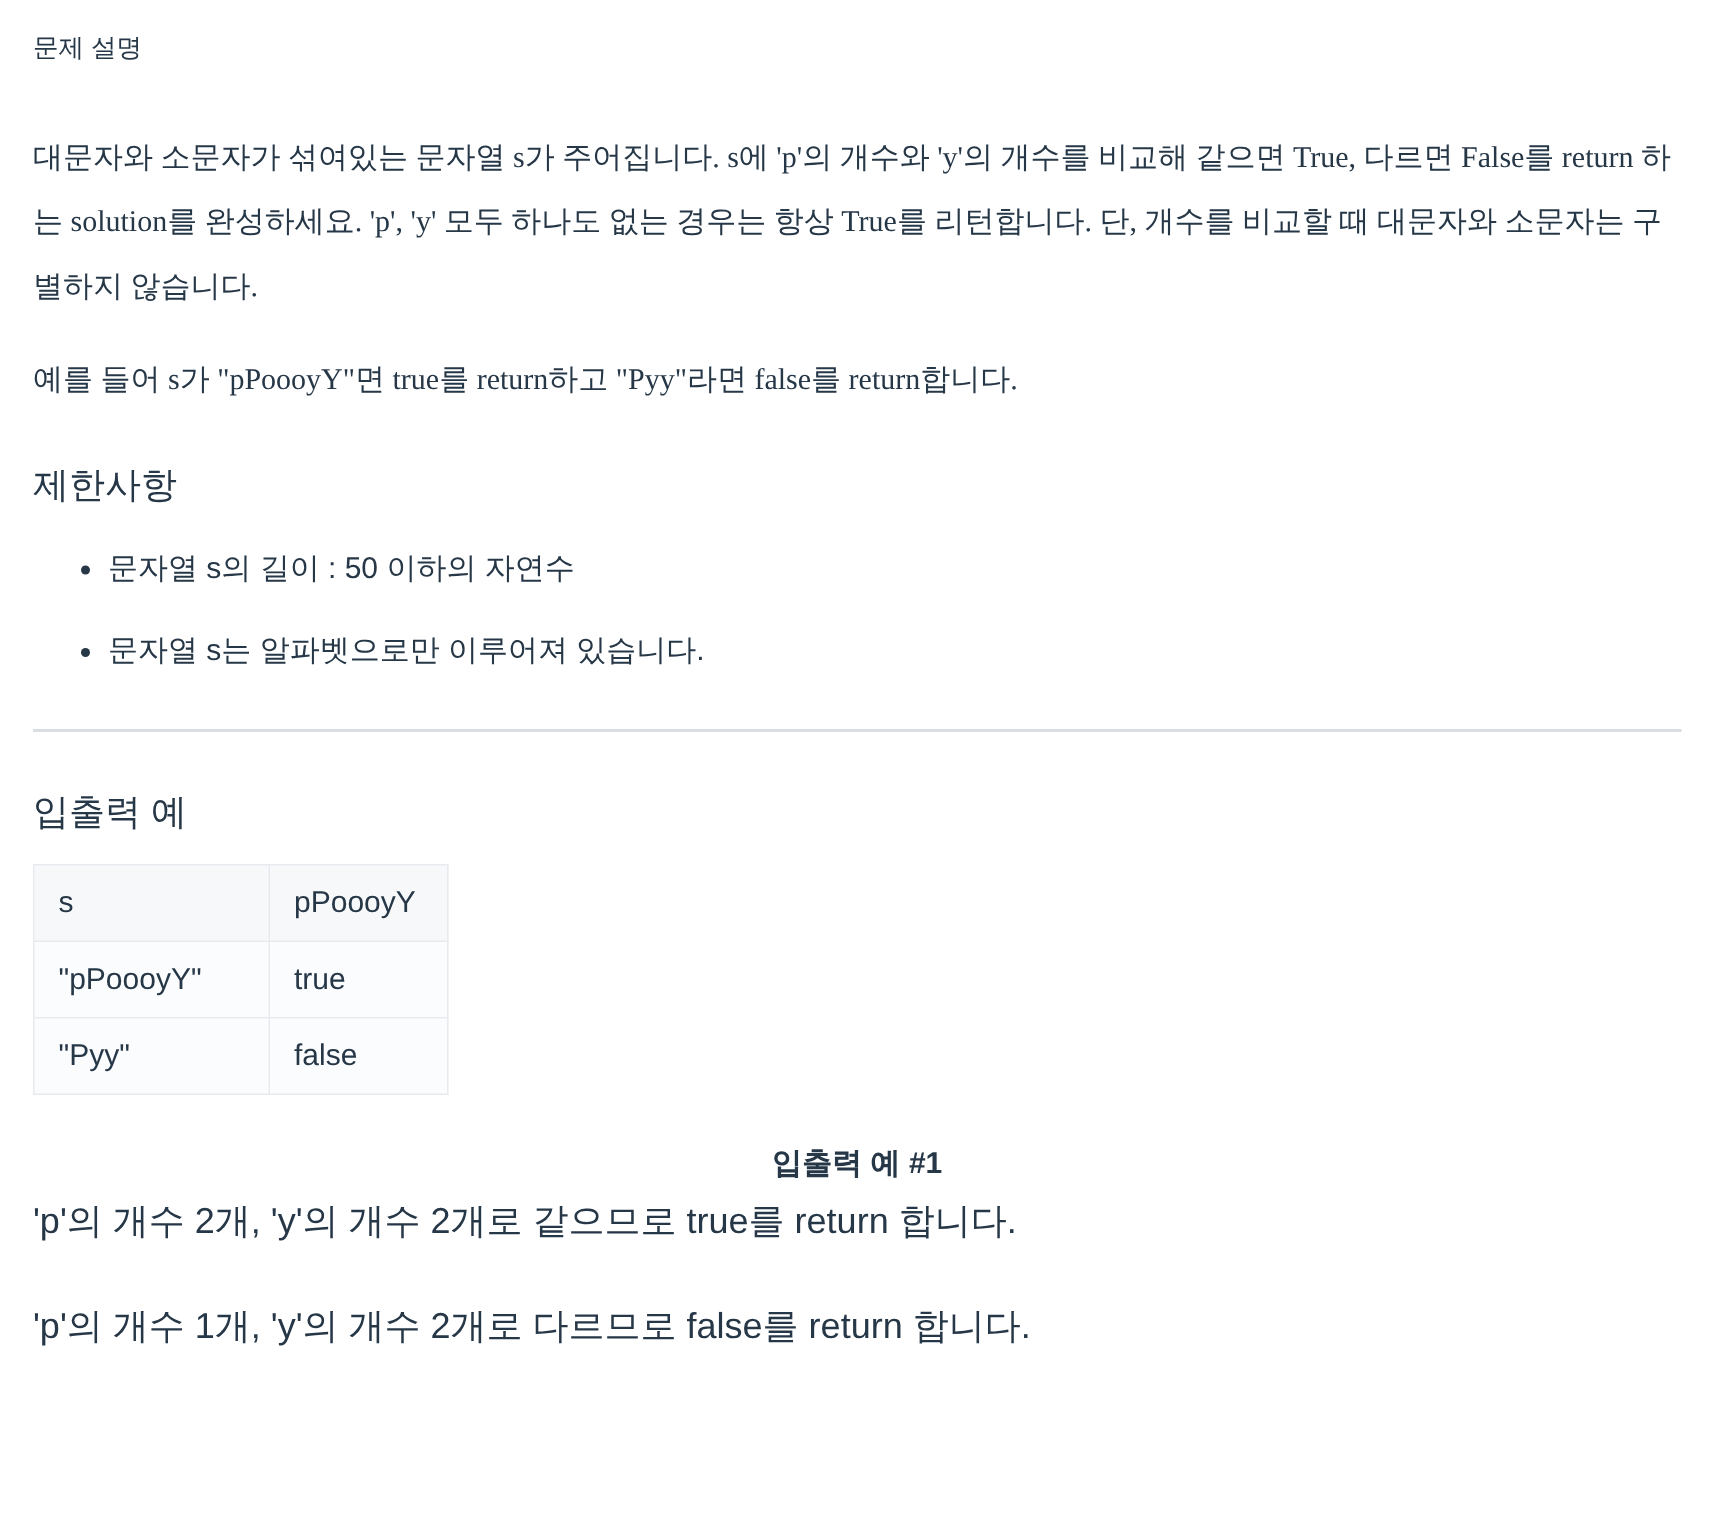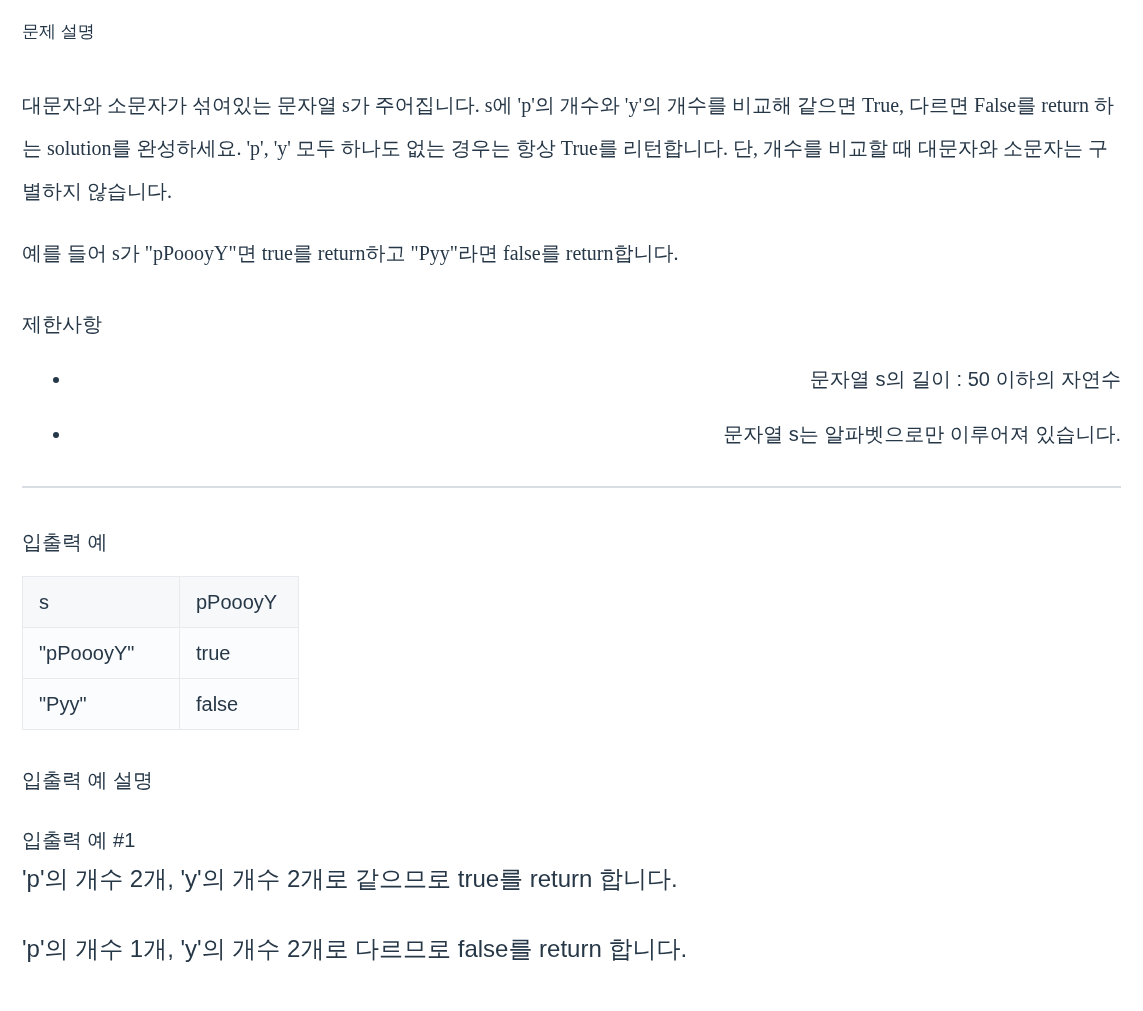--- a/index.html
+++ b/index.html
@@ -23,30 +23,29 @@
   .description {
     margin-top: 42px;
     font-family: Liberation Serif, serif;
   }
   .description p {
     font-size: 20px;
     line-height: 43px;
     margin: 0 0 19px 0;
   }
   .sub-heading {
-    font-size: 20px;
+    font-size: 24px;
     font-weight: 400;
     margin: 35px 0 0 0;
     line-height: 28px;
   }
   ul.restrictions {
     margin: 20px 0 0 0;
     padding-left: 50px;
     list-style: disc;
-    text-align: right;
   }
   ul.restrictions li {
     font-size: 20px;
     line-height: 43px;
     margin-bottom: 12px;
   }
   hr.divider {
     border: none;
     border-top: 2px solid #d8dee4;
     margin: 30px 0 0 0;
@@ -77,23 +76,24 @@
     margin-top: 36px;
   }
   .io-example {
     margin-top: 32px;
   }
   .io-example + .io-example {
     margin-top: 40px;
   }
   .io-example-label {
     font-size: 20px;
-    font-weight: 400;
+    font-weight: 700;
     margin: 0;
     line-height: 28px;
+    text-align: center;
   }
   .io-example p {
     font-size: 24px;
     line-height: 30px;
     margin: 10px 0 0 0;
   }
 </style>
 </head>
 <body>
 
@@ -129,21 +129,20 @@
         <td>"pPoooyY"</td>
         <td>true</td>
       </tr>
       <tr>
         <td>"Pyy"</td>
         <td>false</td>
       </tr>
     </tbody>
   </table>
 
-  <h6 class="sub-heading io-explanation-heading">입출력 예 설명</h6>
 
   <div class="io-example">
     <h6 class="io-example-label">입출력 예 #1</h6>
     <p>'p'의 개수 2개, 'y'의 개수 2개로 같으므로 true를 return 합니다.</p>
   </div>
 
   <div class="io-example">
     <p>'p'의 개수 1개, 'y'의 개수 2개로 다르므로 false를 return 합니다.</p>
   </div>
 

